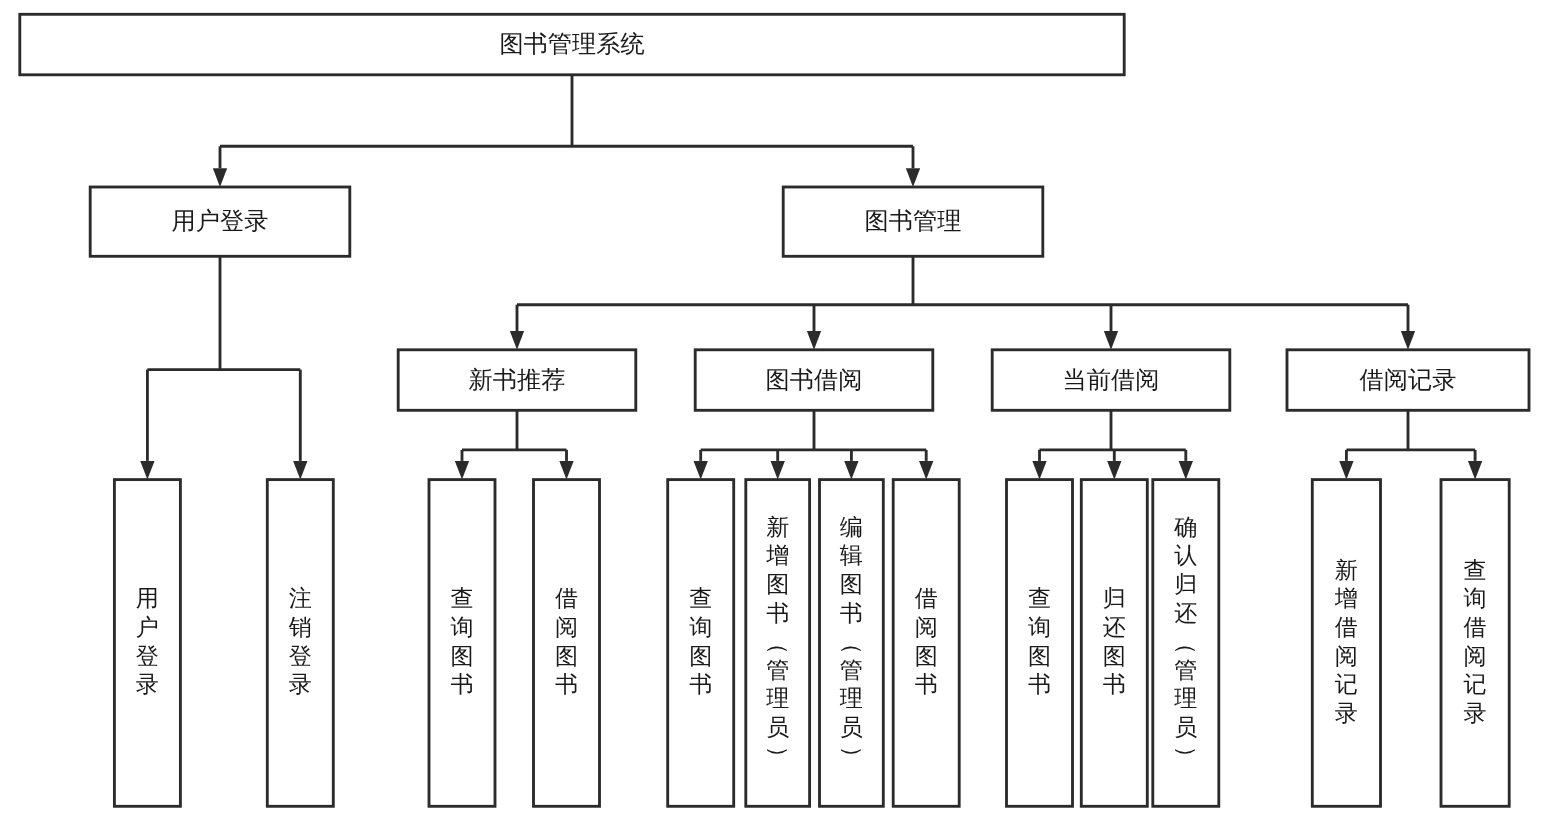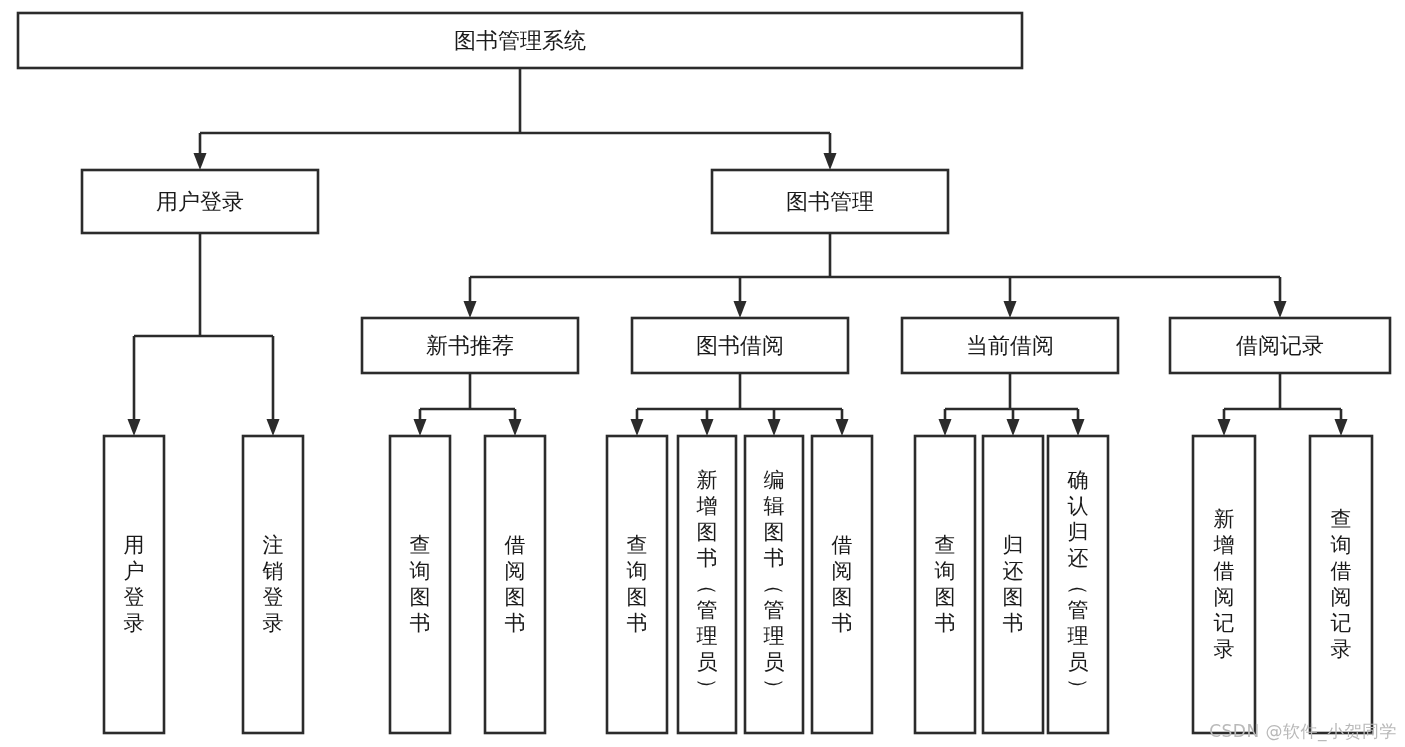--- a/index.html
+++ b/index.html
@@ -264,14 +264,13 @@
           <rect x="1310" y="436" width="62" height="297" class="node-box"></rect>
           <text x="1341" y="519.5" class="node-label vert-char">查</text>
           <text x="1341" y="545.5" class="node-label vert-char">询</text>
           <text x="1341" y="571.5" class="node-label vert-char">借</text>
           <text x="1341" y="597.5" class="node-label vert-char">阅</text>
           <text x="1341" y="623.5" class="node-label vert-char">记</text>
           <text x="1341" y="649.5" class="node-label vert-char">录</text>
         </g>
       </g>
   </svg>
-  <div class="watermark">CSDN @软件_小贺同学</div>
 </div>
 
 </body></html>

